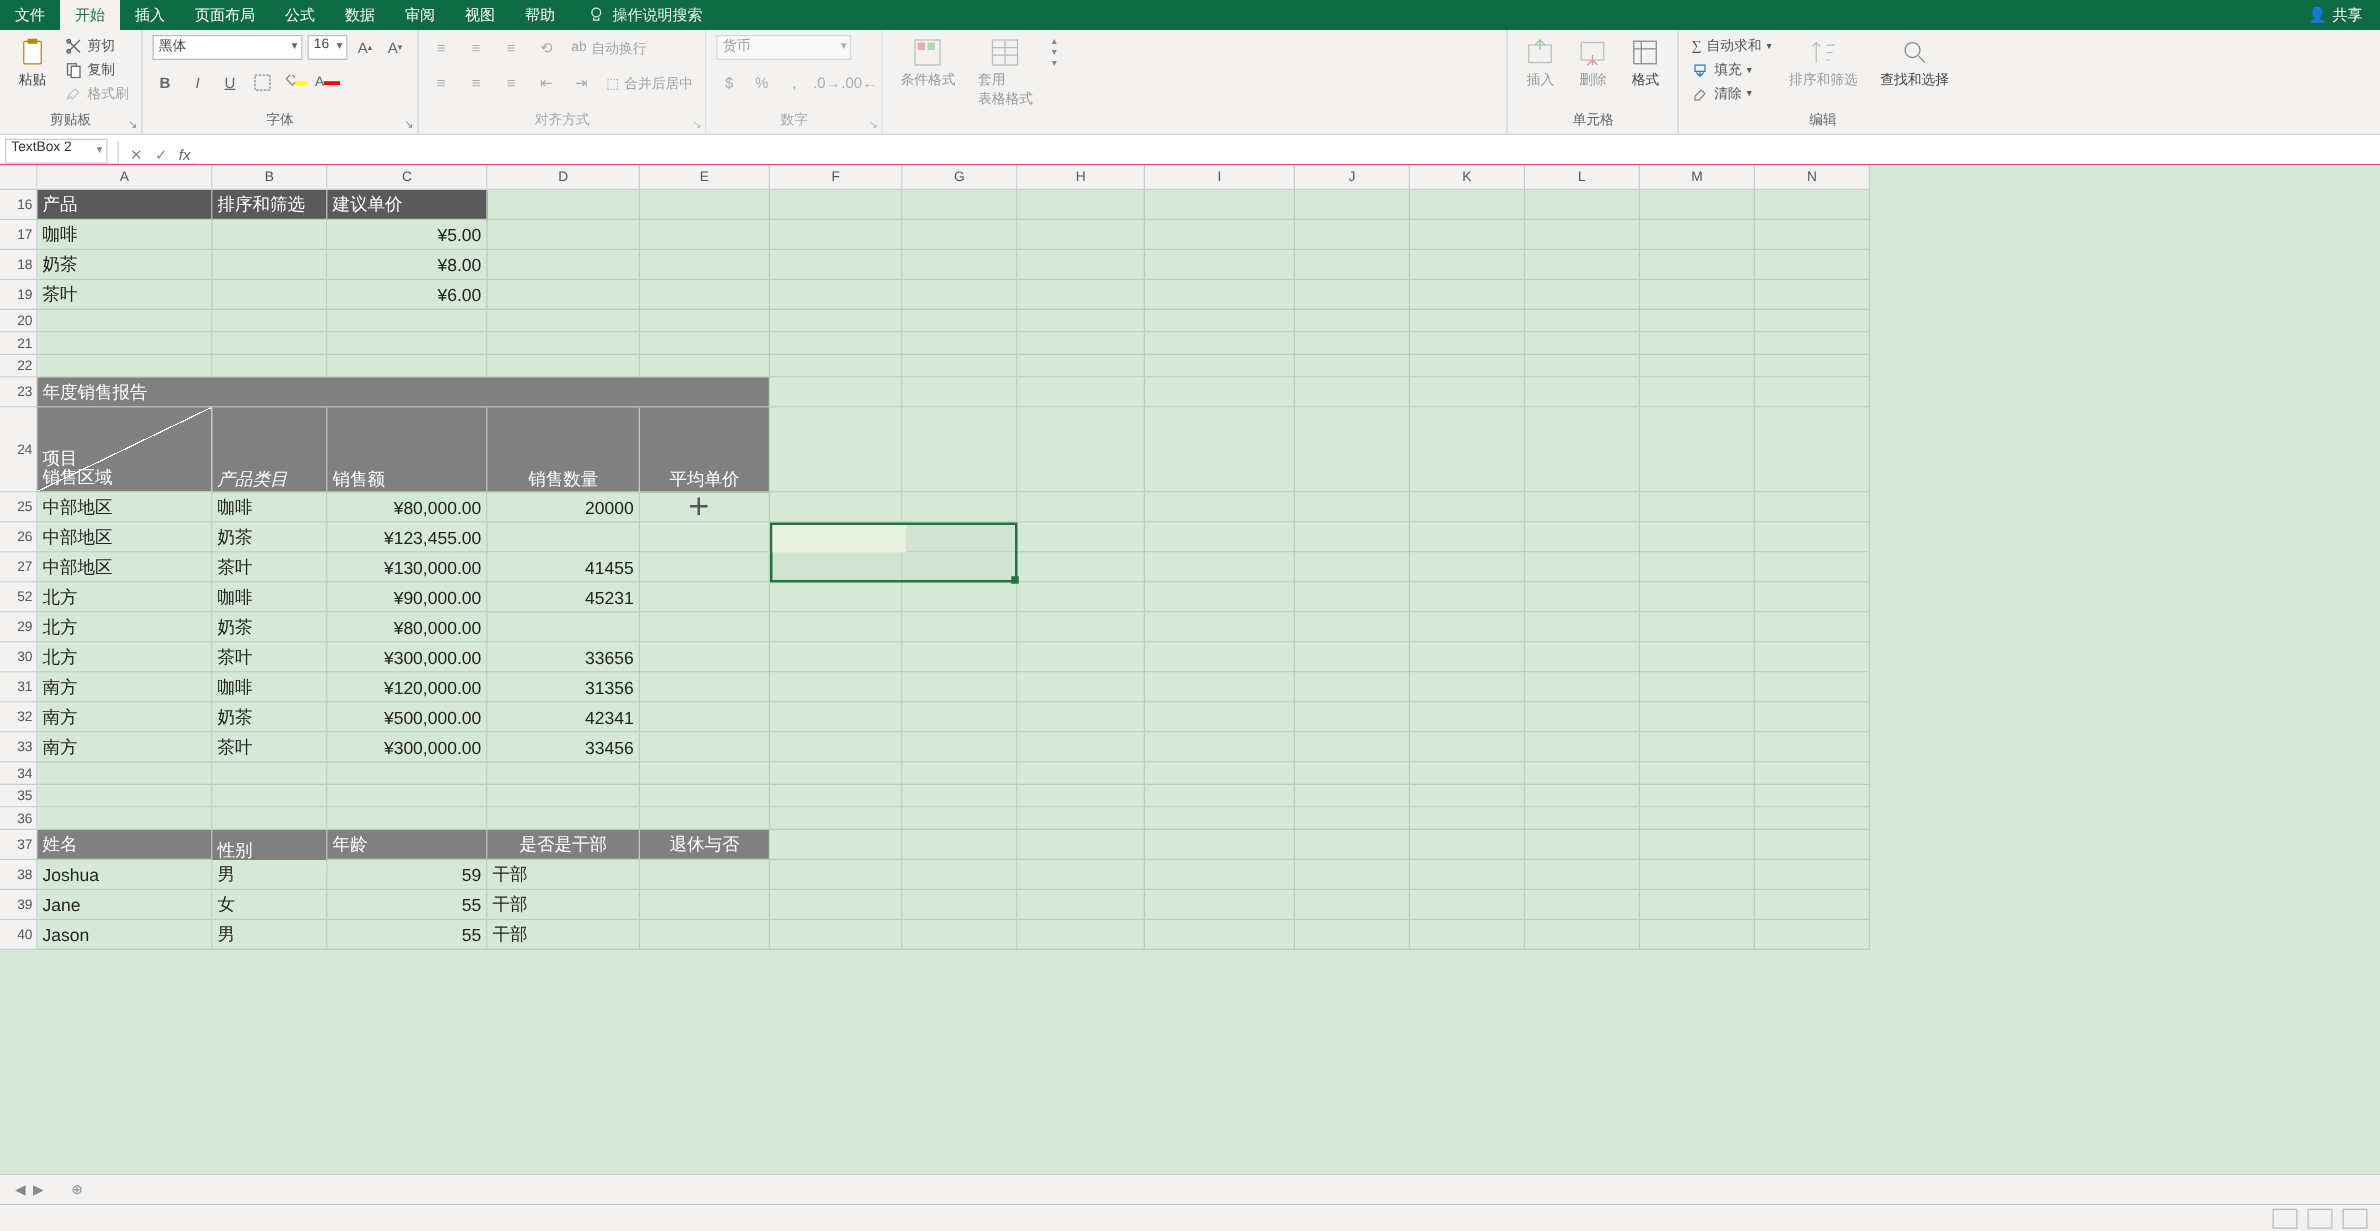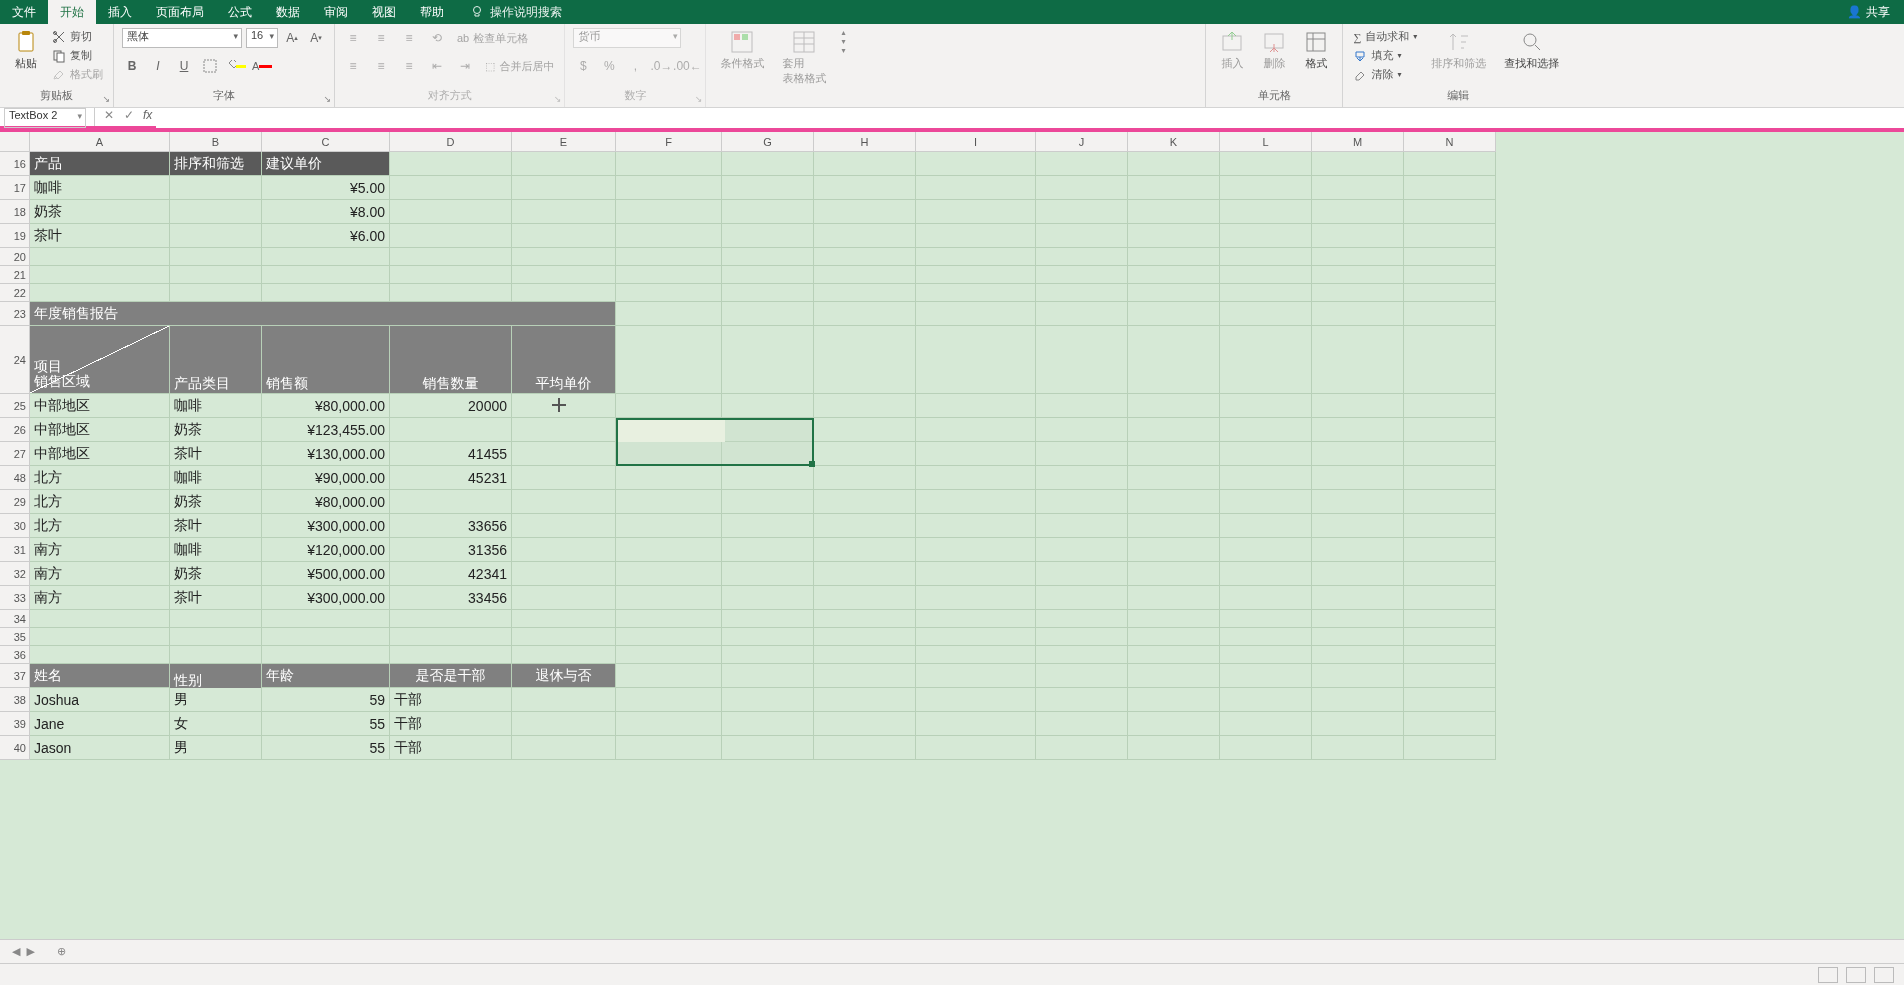--- a/index.html
+++ b/index.html
@@ -36,21 +36,21 @@
 .style-cell{border:1px solid #ddd;display:flex;align-items:center;justify-content:center;font-size:11px;}
 .sc-normal{background:#fff;color:#444;}
 .sc-bad{background:#ffc7ce;color:#9c0006;}
 .sc-good{background:#c6efce;color:#006100;}
 .sc-neutral{background:#ffeb9c;color:#9c5700;}
 .sc-link{color:#0563c1;text-decoration:underline;background:#fff;}
 .sc-calc{background:#f2f2f2;color:#fa7d00;}
 .sc-check{background:#a5a5a5;color:#fff;}
 .sc-explan{background:#fff;color:#7f7f7f;font-style:italic;}
 .arrow-col{display:flex;flex-direction:column;justify-content:space-around;font-size:8px;color:#888;padding:0 3px;}
-.namebox-row{display:flex;align-items:flex-start;height:24px;border-bottom:6px solid #ec4899;background:#fff;}
+.namebox-row{display:flex;align-items:flex-end;height:24px;border-bottom:1px solid #ec4899;background:#fff;}
 .namebox{border:1px solid #ccc;width:82px;height:20px;margin:0 4px;padding:0 4px;font-size:11px;position:relative;color:#333;}
 .namebox::after{content:"▾";position:absolute;right:3px;top:2px;font-size:9px;color:#888;}
 .fx-btn{width:20px;text-align:center;color:#888;}
 .fx-lbl{font-style:italic;color:#666;padding:0 4px;}
 .fx-input{flex:1;border:none;height:20px;}
 .grid-wrap{position:relative;height:calc(985px - 24px - 84px - 24px - 22px - 24px);overflow:hidden;background:#d6e9d6;}
 .corner{position:absolute;left:0;top:0;width:30px;height:20px;background:#f3f2f1;border-right:1px solid #ccc;border-bottom:1px solid #ccc;}
 .colhdrs{position:absolute;left:30px;top:0;display:flex;}
 .colhdr{height:20px;background:#f3f2f1;border-right:1px solid #ccc;border-bottom:1px solid #ccc;display:flex;align-items:center;justify-content:center;font-size:11px;color:#555;}
 .rowhdrs{position:absolute;left:0;top:20px;}
@@ -176,21 +176,21 @@
 
   <div class="rgroup dim" style="min-width:200px;">
     <div class="stack" style="width:100%;">
       <div class="font-row" style="gap:8px;">
         <div class="icon-btn">≡</div>
         <div class="icon-btn">≡</div>
         <div class="icon-btn">≡</div>
         <div class="icon-btn">⟲</div>
         <div class="mini">
             <span>ab</span>
-            <span>检查单元格</span>
+            <span>自动换行</span>
           </div>
       </div>
       <div class="row2" style="gap:8px;">
         <div class="icon-btn">≡</div>
         <div class="icon-btn">≡</div>
         <div class="icon-btn">≡</div>
         <div class="icon-btn">⇤</div>
         <div class="icon-btn">⇥</div>
         <div class="mini">
             <span>⬚</span>
@@ -344,21 +344,21 @@
       <div class="rowhdr" style="height: 24px;">18</div>
       <div class="rowhdr" style="height: 24px;">19</div>
       <div class="rowhdr" style="height: 18px;">20</div>
       <div class="rowhdr" style="height: 18px;">21</div>
       <div class="rowhdr" style="height: 18px;">22</div>
       <div class="rowhdr" style="height: 24px;">23</div>
       <div class="rowhdr" style="height: 68px;">24</div>
       <div class="rowhdr" style="height: 24px;">25</div>
       <div class="rowhdr" style="height: 24px;">26</div>
       <div class="rowhdr" style="height: 24px;">27</div>
-      <div class="rowhdr" style="height: 24px;">48</div>
+      <div class="rowhdr" style="height: 24px;">52</div>
       <div class="rowhdr" style="height: 24px;">29</div>
       <div class="rowhdr" style="height: 24px;">30</div>
       <div class="rowhdr" style="height: 24px;">31</div>
       <div class="rowhdr" style="height: 24px;">32</div>
       <div class="rowhdr" style="height: 24px;">33</div>
       <div class="rowhdr" style="height: 18px;">34</div>
       <div class="rowhdr" style="height: 18px;">35</div>
       <div class="rowhdr" style="height: 18px;">36</div>
       <div class="rowhdr" style="height: 24px;">37</div>
       <div class="rowhdr" style="height: 24px;">38</div>
@@ -723,21 +723,21 @@
       <div class="cell r" style="left: 232px; top: 24px; width: 128px; height: 24px; z-index: 2;">¥5.00</div>
       <div class="cell" style="left: 0px; top: 48px; width: 140px; height: 24px; z-index: 2;">奶茶</div>
       <div class="cell r" style="left: 232px; top: 48px; width: 128px; height: 24px; z-index: 2;">¥8.00</div>
       <div class="cell" style="left: 0px; top: 72px; width: 140px; height: 24px; z-index: 2;">茶叶</div>
       <div class="cell r" style="left: 232px; top: 72px; width: 128px; height: 24px; z-index: 2;">¥6.00</div>
       <div class="cell hdr-grey" style="left: 0px; top: 150px; width: 586px; height: 24px; z-index: 2;">年度销售报告</div>
       <div class="cell diag" style="left: 0px; top: 174px; width: 140px; height: 68px; z-index: 2;">
         <span style="position:absolute;top:32px;left:4px;">项目</span>
         <span style="position:absolute;bottom:2px;left:4px;">销售区域</span>
       </div>
-      <div class="cell hdr-grey" style="left: 140px; top: 174px; width: 92px; height: 68px; align-items: flex-end; z-index: 2;">产品类目</div>
+      <div class="cell hdr-grey" style="left: 140px; top: 174px; width: 92px; height: 68px; align-items: flex-end; z-index: 2; font-style: italic;">产品类目</div>
       <div class="cell hdr-grey" style="left: 232px; top: 174px; width: 128px; height: 68px; align-items: flex-end; z-index: 2;">销售额</div>
       <div class="cell hdr-grey c" style="left: 360px; top: 174px; width: 122px; height: 68px; align-items: flex-end; z-index: 2;">销售数量</div>
       <div class="cell hdr-grey c" style="left: 482px; top: 174px; width: 104px; height: 68px; align-items: flex-end; z-index: 2;">平均单价</div>
       <div class="cell" style="left: 0px; top: 242px; width: 140px; height: 24px; z-index: 2;">中部地区</div>
       <div class="cell" style="left: 140px; top: 242px; width: 92px; height: 24px; z-index: 2;">咖啡</div>
       <div class="cell r" style="left: 232px; top: 242px; width: 128px; height: 24px; z-index: 2;">¥80,000.00</div>
       <div class="cell r" style="left: 360px; top: 242px; width: 122px; height: 24px; z-index: 2;">20000</div>
       <div class="cell" style="left: 0px; top: 266px; width: 140px; height: 24px; z-index: 2;">中部地区</div>
       <div class="cell" style="left: 140px; top: 266px; width: 92px; height: 24px; z-index: 2;">奶茶</div>
       <div class="cell r" style="left: 232px; top: 266px; width: 128px; height: 24px; z-index: 2;">¥123,455.00</div>

